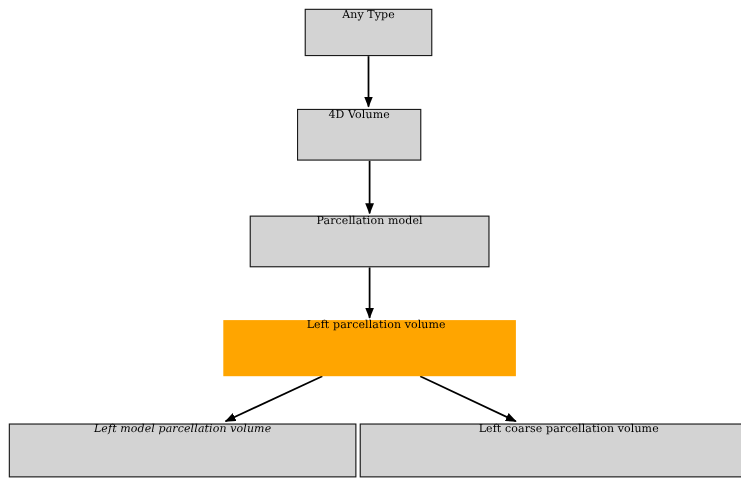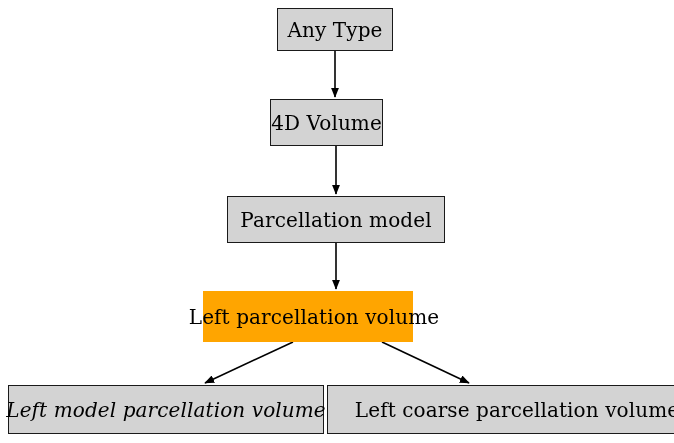--- a/index.html
+++ b/index.html
@@ -21,25 +21,25 @@
     left: 0;
     top: 0;
     width: 674px;
     height: 443px;
     pointer-events: none;
   }
   .node {
     position: absolute;
     box-sizing: border-box;
     display: flex;
-    align-items: center;
+    align-items: flex-start;
     justify-content: center;
     text-align: center;
     color: #000000;
-    font-size: 20px;
+    font-size: 10px;
     line-height: 1;
     letter-spacing: 0.1px;
     white-space: nowrap;
   }
   .node.gray {
     background: #d3d3d3;
     border: 1.6px solid #1a1a1a;
   }
   .node.orange {
     background: #ffa500;
@@ -73,21 +73,21 @@
   </div>
 
   <div class="node gray" style="left:270px; top:99px; width:113px; height:47px;">
     <span class="node-label">4D Volume</span>
   </div>
 
   <div class="node gray" style="left:227px; top:196px; width:218px; height:47px;">
     <span class="node-label">Parcellation model</span>
   </div>
 
-  <div class="node orange" style="left:203px; top:291px; width:210px; height:51px;padding-left:12px;">
+  <div class="node orange" style="left:203px; top:291px; width:266px; height:51px;padding-left:12px;">
     <span class="node-label">Left parcellation volume</span>
   </div>
 
   <div class="node gray" style="left:8px; top:385px; width:316px; height:49px;font-style:italic;">
     <span class="node-label">Left model parcellation volume</span>
   </div>
 
   <div class="node gray" style="left:327px; top:385px; width:380px; height:49px;">
     <span class="node-label">Left coarse parcellation volume</span>
   </div>

